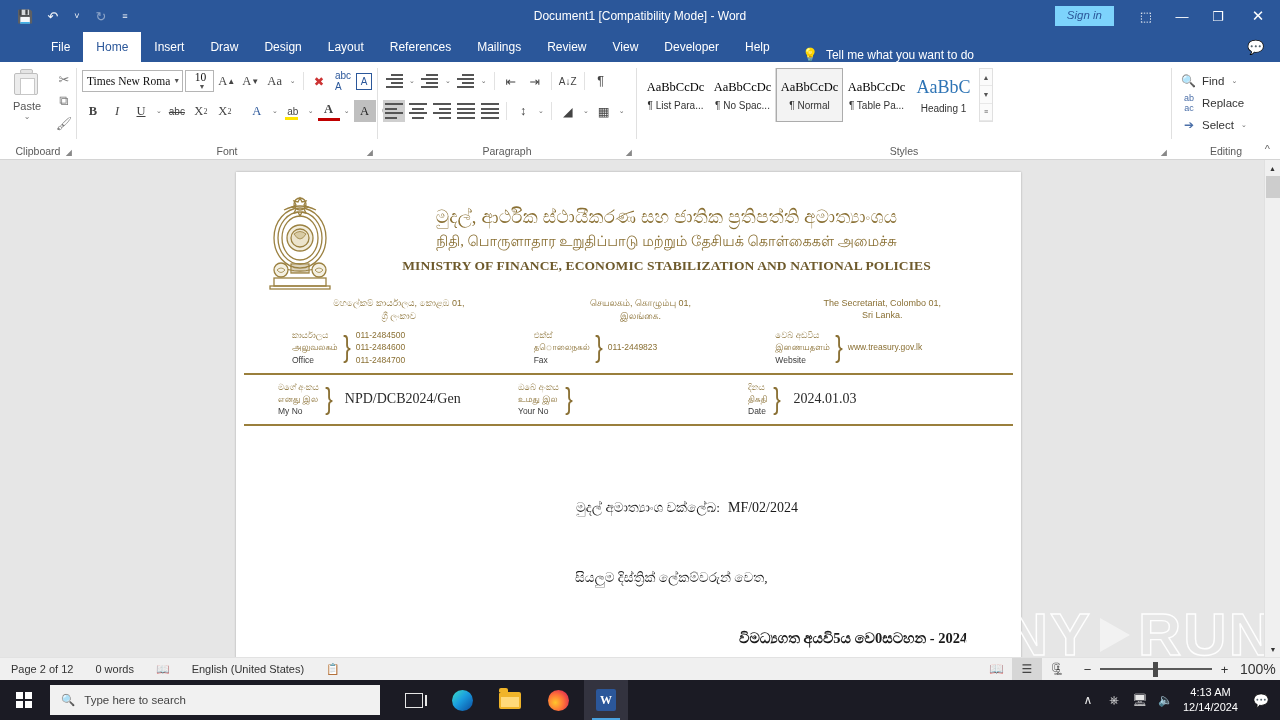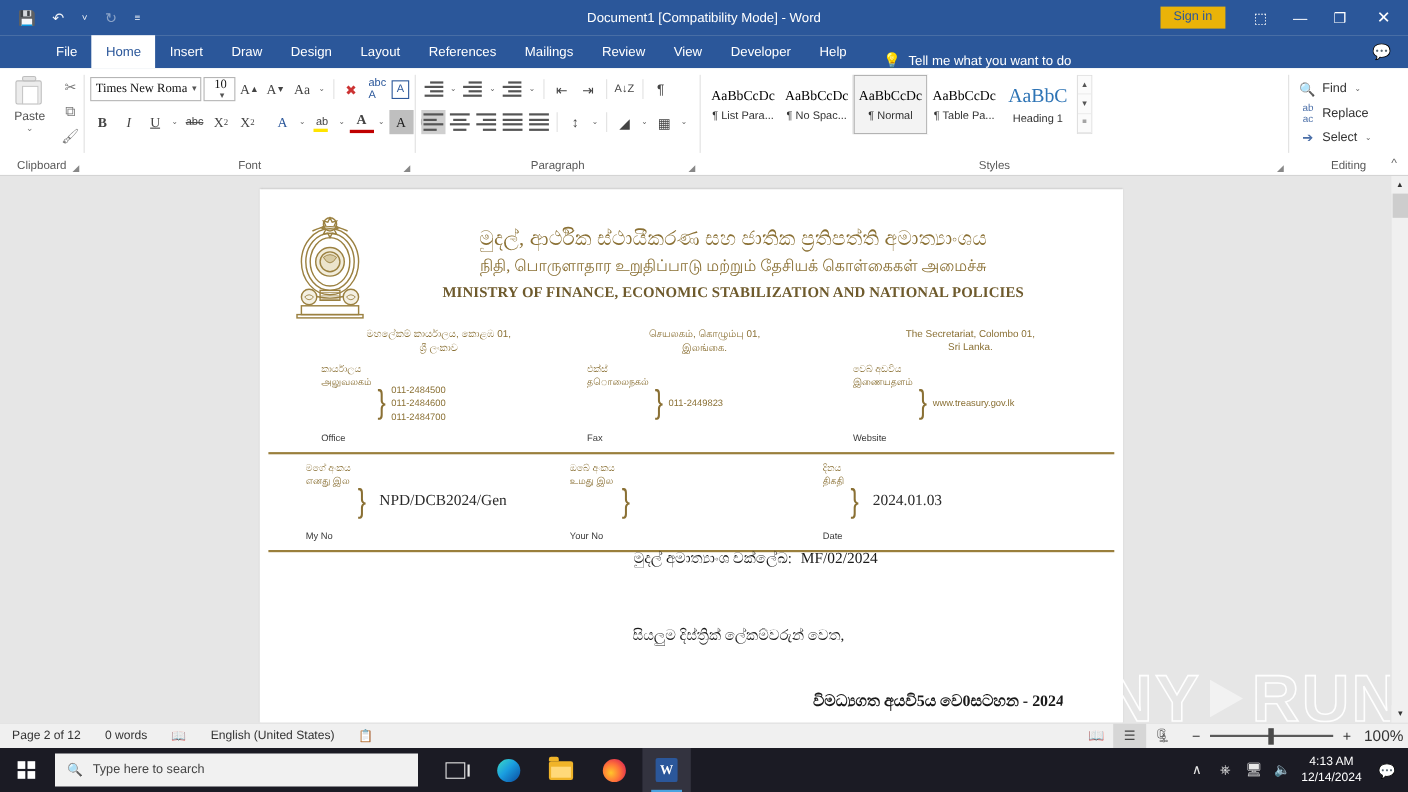--- a/index.html
+++ b/index.html
@@ -23,22 +23,22 @@
   }
   .qat-btn.dim { opacity: .45; }
   .qat-btn.small { width: 18px; font-size: 9px; }
   .doc-title {
     position: absolute; top: 0; left: 0; width: 1280px; height: 32px;
     display: flex; align-items: center; justify-content: center;
     font-size: 12px; color: #fff; pointer-events: none;
   }
   .titlebar-right { position: absolute; top: 0; right: 0; height: 32px; display: flex; align-items: center; }
   .signin {
-    background: #eab308; color: #2b579a; font-size: 11.5px;
-    padding: 3px 12px; margin-right: 14px; line-height: 1.2;
+    background: #7dd3fc; color: #2b579a; font-size: 11.5px;
+    padding: 3px 12px; margin-right: 14px; line-height: 1.2; font-style: italic;
   }
   .tb-icon {
     width: 36px; height: 32px; display: flex; align-items: center; justify-content: center;
     color: #fff; font-size: 13px;
   }
   .tb-icon.close { width: 44px; font-size: 15px; }
 
   
   .tabsbar {
     position: absolute; top: 32px; left: 0; width: 1280px; height: 30px;
@@ -193,21 +193,21 @@
     display: flex; padding: 8px 18px 0 42px; color: #8a7034;
     font-size: 9px; font-family: "Liberation Sans", sans-serif;
   }
   .addr-col { flex: 1; text-align: center; }
   .addr-col .l1 { white-space: nowrap; }
   .addr-col .l2 { white-space: nowrap; margin-top: 2px; }
 
   .contacts { display: flex; padding: 7px 18px 0 42px; color: #8a7034; font-size: 8.5px; }
   .cblock { flex: 1; display: flex; align-items: center; justify-content: flex-start; gap: 4px; padding-left: 14px; }
   .clabels { line-height: 1.45; white-space: nowrap; }
-  .clabels .en { color: #3a3a3a; margin-top: 38px; }
+  .clabels .en { color: #3a3a3a; }
   .brace { font-size: 30px; font-weight: 300; line-height: 1; color: #8a7034; transform: scaleX(.75); }
   .cvals { line-height: 1.45; white-space: nowrap; color: #8a7034; }
 
   .hr-gold { height: 1.6px; background: #9a7f3c; margin: 7px 8px 0 8px; }
   .hr-gold2 { height: 1.6px; background: #9a7f3c; margin: 0 8px; }
 
   .refrow { display: flex; padding: 6px 8px 7px 42px; color: #8a7034; font-size: 8.5px; align-items: center; }
   .refcell { display: flex; align-items: center; gap: 5px; }
   .refval { font-family: "Liberation Serif", serif; font-size: 14px; color: #2a2a2a; padding-left: 6px; white-space: nowrap; }
 

